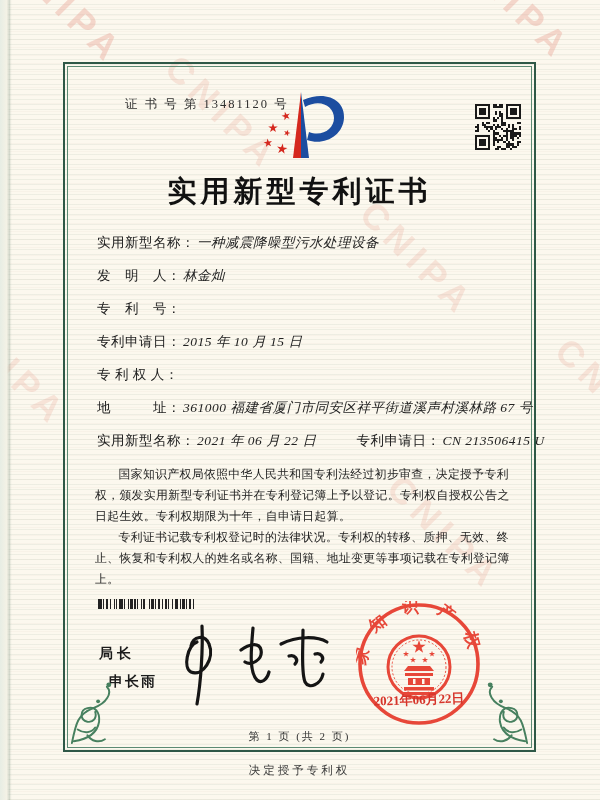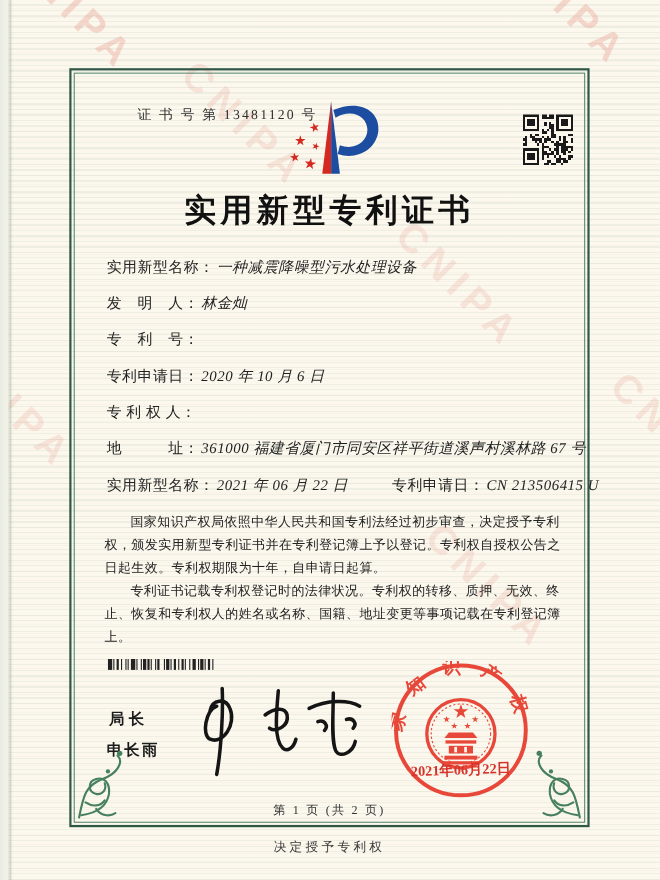--- a/index.html
+++ b/index.html
@@ -64,21 +64,21 @@
     position:absolute;left:30px;top:400px;width:418px;
     font-size:11.8px;line-height:21px;color:#222;letter-spacing:0.4px;
   }
   .paras p{margin:0;text-indent:2em;}
   .barcode{
     position:absolute;left:33px;top:535px;width:148px;height:10px;
     display:flex;align-items:stretch;overflow:hidden;
   }
   .barcode i{display:block;height:100%;background:#222;flex:none;}
   .signer-role{position:absolute;left:34px;top:581px;font-size:14px;font-weight:600;letter-spacing:4px;color:#1c1c1c;}
-  .signer-name{position:absolute;left:32px;top:609px;font-size:14px;font-weight:600;letter-spacing:2px;color:#1c1c1c;}
+  .signer-name{position:absolute;left:44px;top:609px;font-size:14px;font-weight:600;letter-spacing:2px;color:#1c1c1c;}
   .sig{position:absolute;left:104px;top:556px;width:176px;height:92px;}
   .seal{position:absolute;left:291px;top:537px;width:126px;height:126px;}
   .seal-date{
     position:absolute;left:287px;top:627px;width:134px;
     text-align:center;font-size:13px;font-weight:bold;color:#d6342a;
     letter-spacing:0;transform:rotate(-2deg);white-space:nowrap;
     font-family:"Liberation Serif","DejaVu Serif",serif;
   }
   .flourish{position:absolute;width:70px;height:68px;bottom:3px;}
   .flourish.bl{left:2px;}
@@ -268,21 +268,21 @@
       </div>
       <div class="frow">
         <span class="lab">发　明　人：</span>
         <span class="val">林金灿</span>
       </div>
       <div class="frow">
         <span class="lab">专　利　号：</span>
       </div>
       <div class="frow">
         <span class="lab">专利申请日：</span>
-        <span class="val">2020 年 10 月 6 日</span>
+        <span class="val">2015 年 10 月 15 日</span>
       </div>
       <div class="frow">
         <span class="lab">专 利 权 人：</span>
       </div>
       <div class="frow">
         <span class="lab">地　　　址：</span>
         <span class="val">361000 福建省厦门市同安区祥平街道溪声村溪林路 67 号</span>
       </div>
       <div class="frow grant">
         <span class="lab">实用新型名称：</span>

